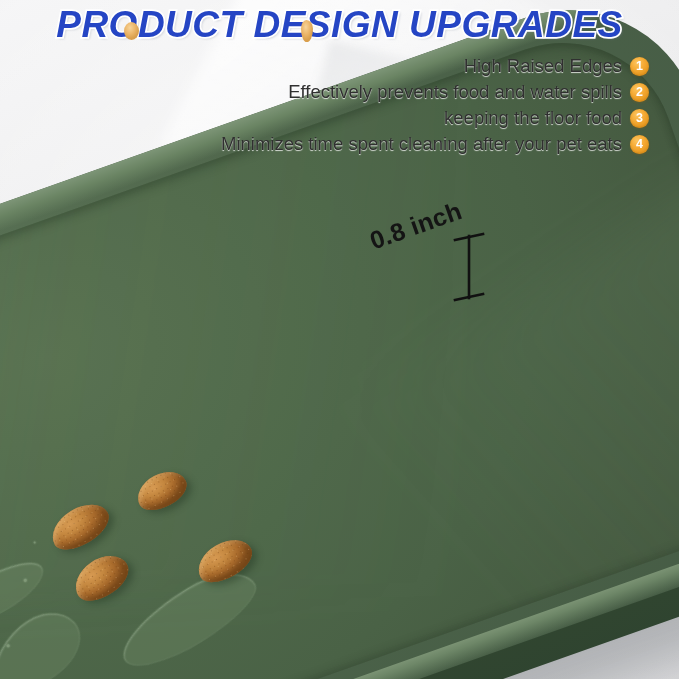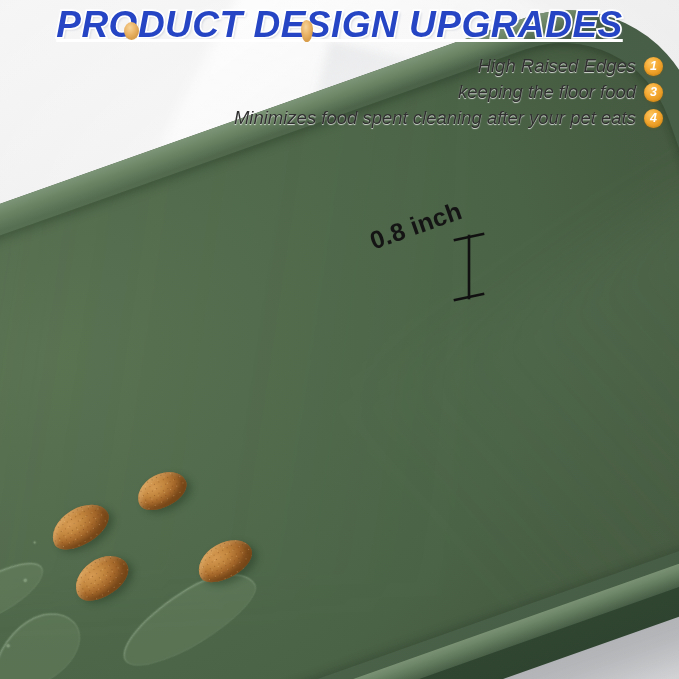--- a/index.html
+++ b/index.html
@@ -201,21 +201,20 @@
     left: 0; right: 0; top: 4px;
     text-align: center;
     font-size: 37px;
     font-weight: 700;
     font-style: italic;
     letter-spacing: 0.5px;
     color: #2545c4;
     -webkit-text-stroke: 3.5px #ffffff;
     paint-order: stroke fill;
     white-space: nowrap;
-    text-decoration: underline;
   }
   .headline-shadow {
     position: absolute;
     left: 0; right: 0; top: 4px;
     text-align: center;
     font-size: 37px;
     font-weight: 700;
     font-style: italic;
     letter-spacing: 0.5px;
     color: rgba(120,130,150,0.30);
@@ -229,25 +228,24 @@
     position: absolute;
     border-radius: 50%;
     background: radial-gradient(60% 60% at 40% 32%, #f7d49a 0%, #ecb76b 55%, #d99f4d 100%);
   }
   .title-dot-1 { left: 124px; top: 22px; width: 15px; height: 18px; }
   .title-dot-2 { left: 301px; top: 20px; width: 12px; height: 22px; border-radius: 45% 55% 52% 48% / 40% 40% 60% 60%; }
 
   
   .feature-list {
     position: absolute;
-    right: 16px;
+    right: 30px;
     top: 54px;
     width: 560px;
     text-align: right;
-    font-style: italic;
   }
   .feature-row {
     display: flex;
     align-items: center;
     justify-content: flex-end;
     height: 24px;
     margin-bottom: 2px;
   }
   .feature-text {
     font-size: 18.5px;
@@ -323,22 +321,26 @@
   <div class="headline">PRODUCT DESIGN UPGRADES</div>
   <div class="title-dot title-dot-1"></div>
   <div class="title-dot title-dot-2"></div>
 
   <div class="feature-list" id="feature-list">
       <div class="feature-row">
         <span class="feature-text">High Raised Edges</span>
         <span class="feature-badge">1</span>
       </div>
       <div class="feature-row">
+        <span class="feature-text">Effectively prevents food and water spills</span>
+        <span class="feature-badge">2</span>
+      </div>
+      <div class="feature-row">
         <span class="feature-text">keeping the floor food</span>
         <span class="feature-badge">3</span>
       </div>
       <div class="feature-row">
-        <span class="feature-text">Minimizes food spent cleaning after your pet eats</span>
+        <span class="feature-text">Minimizes time spent cleaning after your pet eats</span>
         <span class="feature-badge">4</span>
       </div>
     </div>
 
 </div>
 
 </body></html>

